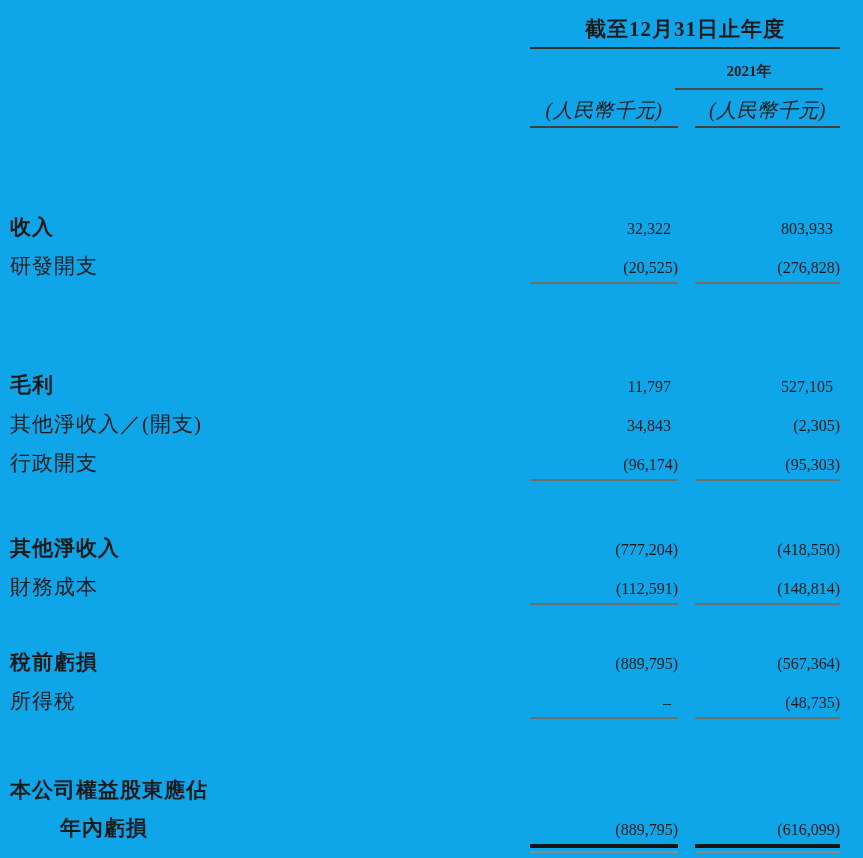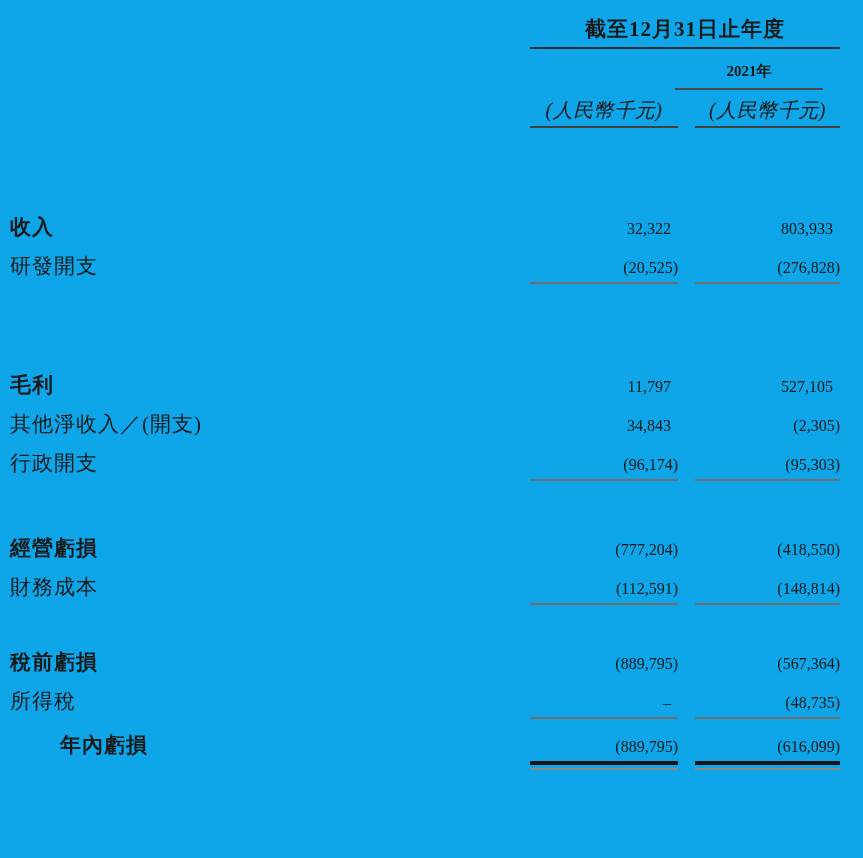--- a/index.html
+++ b/index.html
@@ -166,21 +166,21 @@
   </div>
 
   <div class="rule-row">
     <div class="label"></div>
     <div class="bar"></div>
     <div class="colgap"></div>
     <div class="bar c2"></div>
   </div>
 
   <div class="row bold sec-op">
-    <div class="label">經營虧損</div>
+    <div class="label">其他淨收入</div>
     <div class="val">(777,204)</div>
     <div class="colgap"></div>
     <div class="val c2">(418,550)</div>
   </div>
 
   <div class="row">
     <div class="label">財務成本</div>
     <div class="val">(112,591)</div>
     <div class="colgap"></div>
     <div class="val c2">(148,814)</div>
@@ -205,20 +205,26 @@
     <div class="colgap"></div>
     <div class="val c2">(48,735)</div>
   </div>
   <div class="rule-row">
     <div class="label"></div>
     <div class="bar"></div>
     <div class="colgap"></div>
     <div class="bar c2"></div>
   </div>
 
+  <div class="row bold sec-eq">
+    <div class="label">本公司權益股東應佔</div>
+    <div class="val"></div>
+    <div class="colgap"></div>
+    <div class="val c2"></div>
+  </div>
 
   <div class="row bold indent">
     <div class="label">年內虧損</div>
     <div class="val">(889,795)</div>
     <div class="colgap"></div>
     <div class="val c2">(616,099)</div>
   </div>
   <div class="rule-row">
     <div class="label"></div>
     <div class="bar double"></div>

